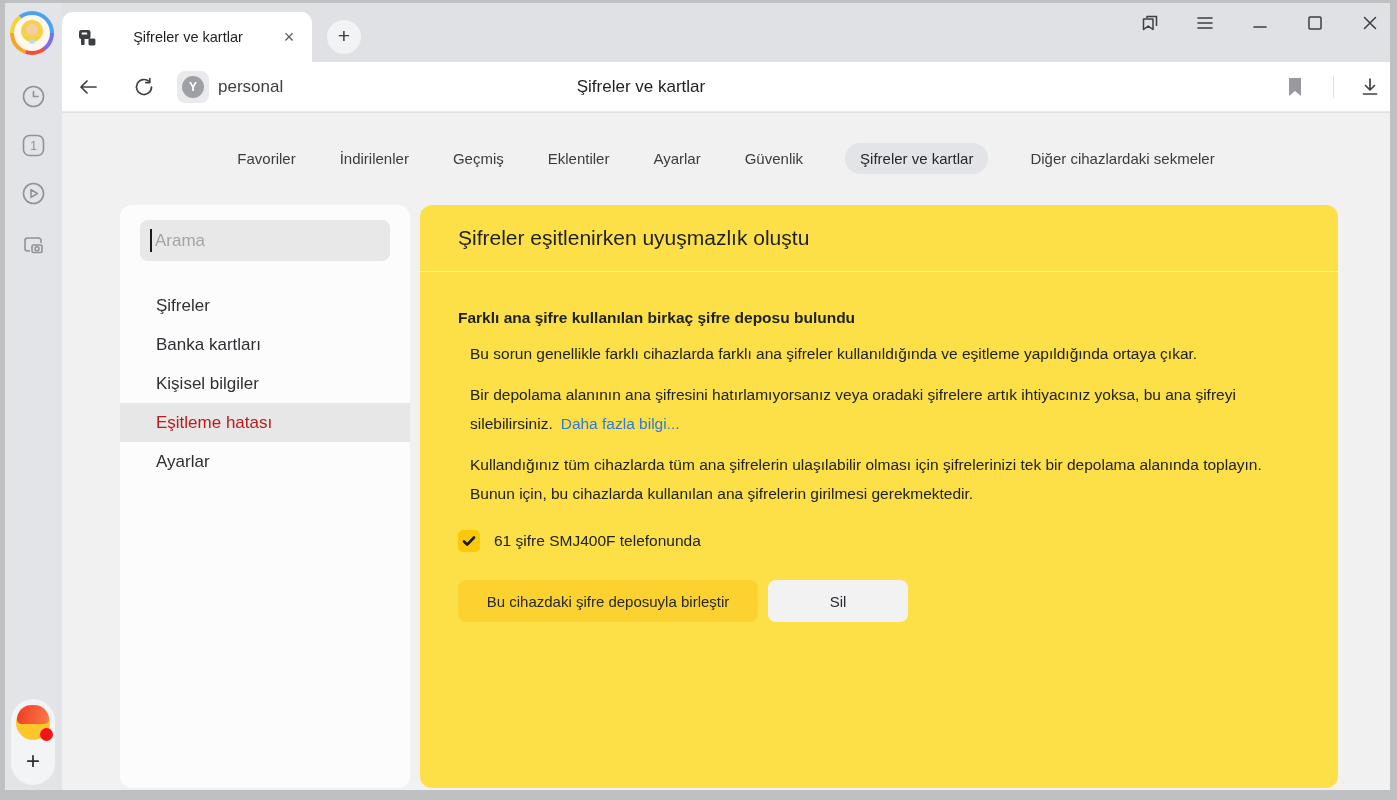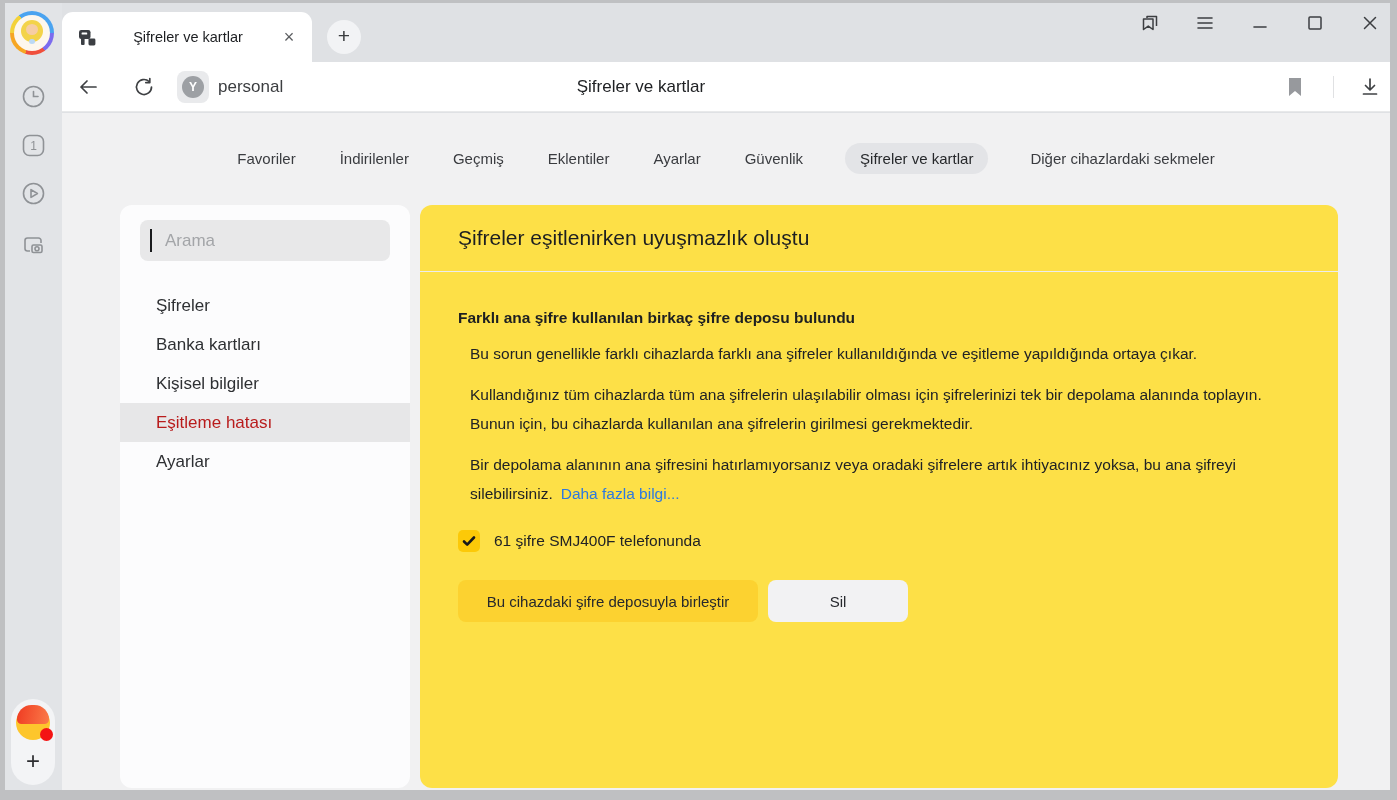--- a/index.html
+++ b/index.html
@@ -66,21 +66,21 @@
   .nav-row { position:absolute; left:0; right:0; top:28px; height:34px; display:flex;
     justify-content:center; align-items:center; gap:40px; }
   .nav-item { font-size:15px; color:#3a3c40; padding:7px 2px; white-space:nowrap; }
   .nav-item.active { background:#e3e4e7; border-radius:17px; padding:7px 15px; color:#26282b; }
 
   
   .side-panel { position:absolute; left:58px; top:92px; width:290px; height:583px;
     background:#fcfcfd; border-radius:12px; }
   .search-wrap { position:absolute; left:20px; top:15px; width:250px; height:41px; }
   .search-input { width:100%; height:100%; background:#e8e8e9; border:none; border-radius:8px;
-    font-size:17px; color:#2e3033; padding-left:25px; outline:none;
+    font-size:17px; color:#2e3033; padding-left:15px; outline:none;
     font-family:"Liberation Sans","DejaVu Sans",sans-serif; }
   .search-input::placeholder { color:#a3a5a8; opacity:1; }
   .search-caret { position:absolute; left:10px; top:9px; width:1.5px; height:23px; background:#1a1b1d; }
   .side-list { position:absolute; left:0; top:81px; width:100%; }
   .side-item { height:39px; line-height:39px; padding-left:36px; font-size:17px; color:#2e3033; }
   .side-item.active { background:#e7e7e8; color:#b91c1c; }
 
   
   .main-panel { position:absolute; left:358px; top:92px; width:918px; height:583px;
     background:#fde047; border-radius:12px; }
@@ -245,22 +245,22 @@
     </div>
 
     <div class="main-panel">
       <div class="main-header">
         <div class="main-title">Şifreler eşitlenirken uyuşmazlık oluştu</div>
       </div>
       <div class="main-body">
         <div class="subtitle">Farklı ana şifre kullanılan birkaç şifre deposu bulundu</div>
         <div class="paras">
           <p>Bu sorun genellikle farklı cihazlarda farklı ana şifreler kullanıldığında ve eşitleme yapıldığında ortaya çıkar.</p>
+          <p><span>Bir depolama alanının ana şifresini hatırlamıyorsanız veya oradaki şifrelere artık ihtiyacınız yoksa, bu ana şifreyi silebilirsiniz.</span><a href="#" class="more-link">Daha fazla bilgi...</a></p>
           <p>Kullandığınız tüm cihazlarda tüm ana şifrelerin ulaşılabilir olması için şifrelerinizi tek bir depolama alanında toplayın. Bunun için, bu cihazlarda kullanılan ana şifrelerin girilmesi gerekmektedir.</p>
-          <p><span>Bir depolama alanının ana şifresini hatırlamıyorsanız veya oradaki şifrelere artık ihtiyacınız yoksa, bu ana şifreyi silebilirsiniz.</span><a href="#" class="more-link">Daha fazla bilgi...</a></p>
         </div>
 
         <div class="cb-group">
           <div class="cb-row">
             <span class="checkbox">
               <svg width="16" height="16" viewBox="0 0 16 16" fill="none" stroke="#17181a" stroke-width="2.6" stroke-linecap="round" stroke-linejoin="round">
                 <path d="M3 8.5l3.2 3.2L13 4.5"></path>
               </svg>
             </span>
             <span class="cb-label">61 şifre SMJ400F telefonunda</span>

